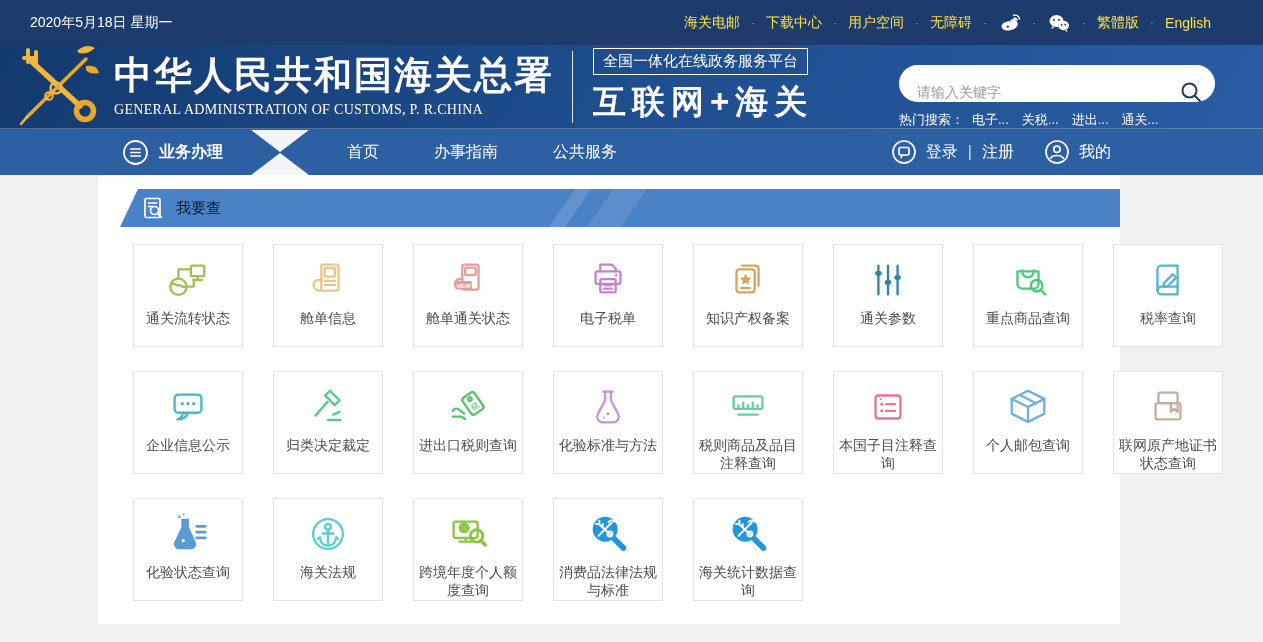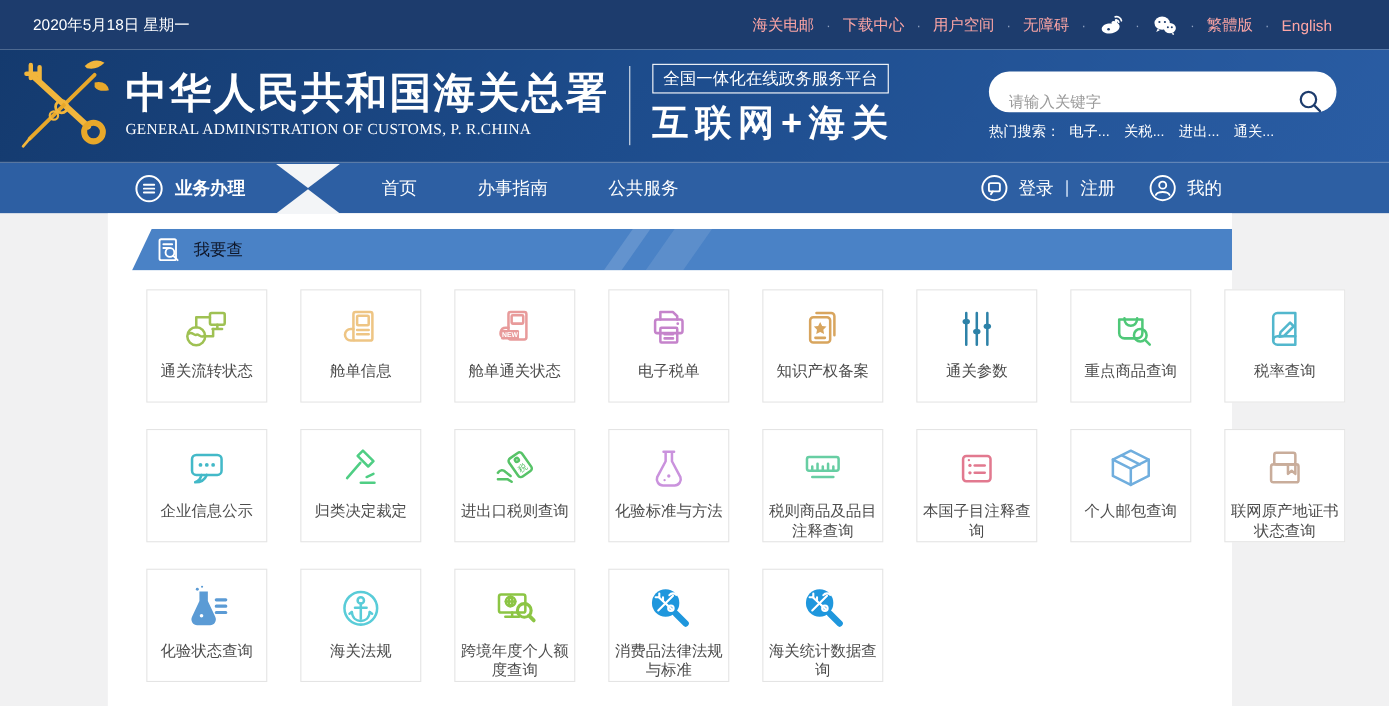--- a/index.html
+++ b/index.html
@@ -3,26 +3,26 @@
 <meta charset="utf-8">
 <style>
   * { margin:0; padding:0; box-sizing:border-box; }
   html,body { width:1263px; height:642px; overflow:hidden; }
   body { font-family:"Liberation Sans","DejaVu Sans",sans-serif; background:#f1f1f2; }
 
   
   .topbar { height:45px; background:#1d3c6d; color:#fff; display:flex; align-items:center;
             padding:0 52px 0 30px; font-size:14px; }
   .topbar-right { margin-left:auto; display:flex; align-items:center; }
-  .topbar-link { color:#fca5a5; cursor:pointer; }
+  .topbar-link { color:#fde047; cursor:pointer; }
   .topbar-dot { color:#8fa2c2; margin:0 11px; font-size:12px; }
   .topbar-icon { display:flex; align-items:center; cursor:pointer; }
 
   
-  .header { height:103px; background:linear-gradient(120deg,#143a6e 0%,#1d4c8c 45%,#2a5da4 100%);
+  .header { height:84px; background:linear-gradient(120deg,#143a6e 0%,#1d4c8c 45%,#2a5da4 100%);
             position:relative; display:flex; align-items:center; padding-left:14px;
             border-bottom:1px solid rgba(255,255,255,.25); }
   .logo { flex:none; width:90px; height:90px; }
   .title-block { margin-left:10px; color:#fff; }
   .site-cn { font-size:38px; font-weight:bold; letter-spacing:2px; line-height:1.1; white-space:nowrap; }
   .site-en { font-family:"Liberation Serif","DejaVu Serif",serif; font-weight:normal;
              font-size:14px; letter-spacing:.3px; margin-top:5px; white-space:nowrap; }
   .header-divider { width:1px; height:72px; background:rgba(255,255,255,.85); margin:0 20px 0 18px; }
   .platform { color:#fff; }
   .platform-badge { display:inline-block; border:1px solid #fff; padding:3px 9px; font-size:15px; }

